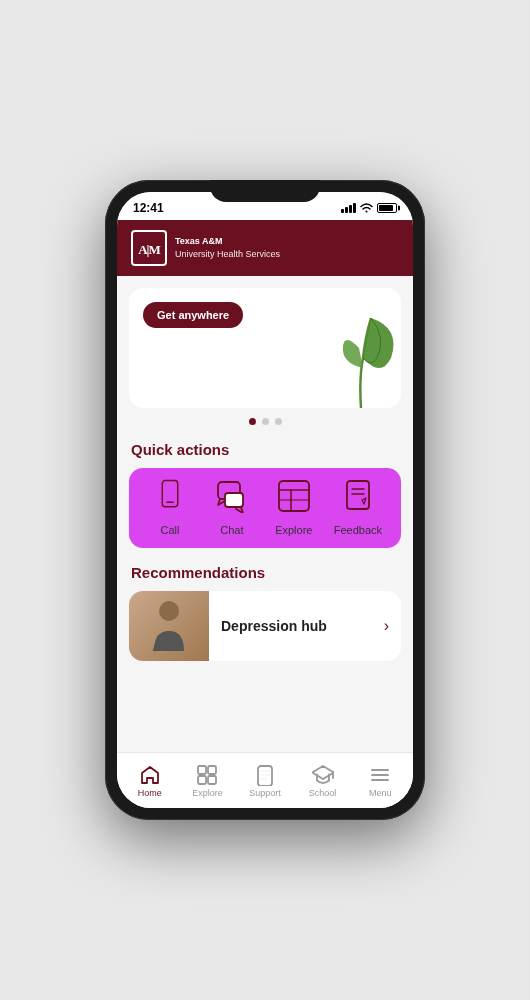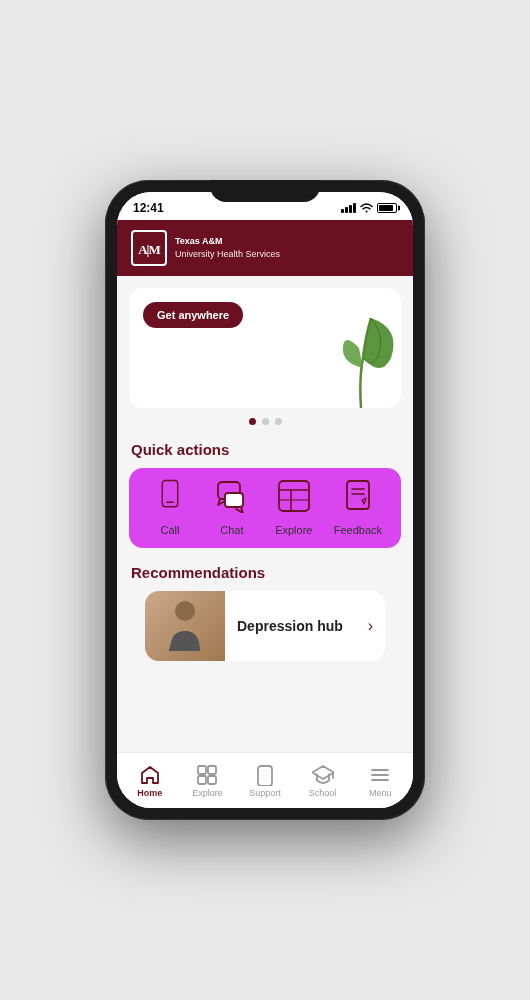--- a/index.html
+++ b/index.html
@@ -284,21 +284,21 @@
       color: #333;
       font-weight: 500;
     }
 
     
     .recommendations-section {
       margin: 8px 0 0;
     }
 
     .recommendation-card {
-      margin: 0 28px;
+      margin: 0 12px;
       background: #fff;
       border-radius: 14px;
       overflow: hidden;
       display: flex;
       align-items: center;
       height: 70px;
     }
 
     .rec-image {
       width: 80px;
@@ -530,21 +530,21 @@
       </div>
 
     </div>
 
     <div class="bottom-nav">
 
       <div class="nav-item active">
         <svg viewBox="0 0 22 22" style="stroke:#6b1020;">
           <path d="M3 9L11 3L19 9V19H14V14H8V19H3V9Z"></path>
         </svg>
-        <span class="nav-label" style="color:#6b1020;font-weight:700;">Home</span>
+        <span class="nav-label" style="color:#6b1020;font-weight:400;">Home</span>
       </div>
 
       <div class="nav-item">
         <svg viewBox="0 0 22 22">
           <rect x="2" y="2" width="8" height="8" rx="1.5"></rect>
           <rect x="12" y="2" width="8" height="8" rx="1.5"></rect>
           <rect x="2" y="12" width="8" height="8" rx="1.5"></rect>
           <rect x="12" y="12" width="8" height="8" rx="1.5"></rect>
         </svg>
         <span class="nav-label">Explore</span>

